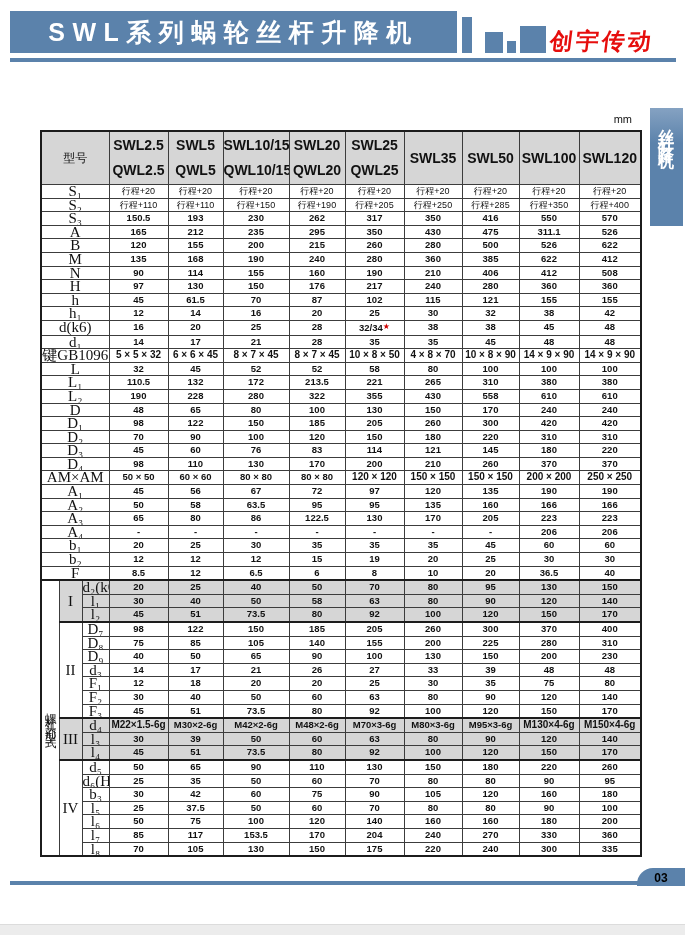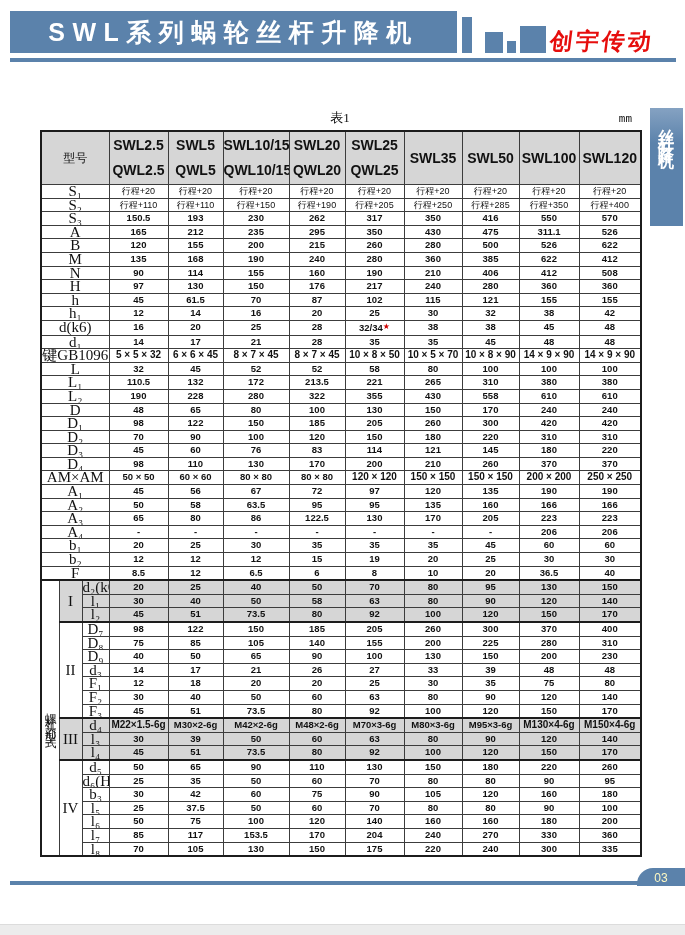--- a/index.html
+++ b/index.html
@@ -21,21 +21,21 @@
 
   
   .side-tab{position:absolute;left:650px;top:108px;width:33px;height:118px;
             background:linear-gradient(180deg,#85a2c2,#5b82ab 30%);color:#fff;
             writing-mode:vertical-rl;text-orientation:upright;font-size:16px;font-weight:bold;
             letter-spacing:6px;line-height:33px;padding-top:8px;box-sizing:border-box;}
 
   
   .tcaption{position:absolute;left:40px;top:109px;width:600px;text-align:center;
             font-family:"Liberation Serif","DejaVu Serif",serif;font-size:13px;}
-  .tunit{position:absolute;left:40px;top:113px;width:592px;text-align:right;font-size:11px;font-family:Liberation Mono, monospace;}
+  .tunit{position:absolute;left:40px;top:113px;width:592px;text-align:right;font-size:11px;}
 
   
   table.spec{position:absolute;left:40px;top:130px;width:600px;border-collapse:collapse;
              table-layout:fixed;border:2px solid #1c1c1c;}
   .spec th,.spec td{border:1px solid #3c3c3c;padding:0;text-align:center;vertical-align:middle;
              overflow:hidden;white-space:nowrap;}
   .spec thead th{background:#d6d6d6;height:52px;font-size:14px;font-weight:bold;}
   .spec th.model-h{font-family:Liberation Serif, serif;font-size:12px;font-weight:normal;}
   .spec thead .mline{line-height:25px;}
   .spec tbody td{height:12.6px;line-height:12.6px;font-size:9.5px;font-weight:bold;}
@@ -50,21 +50,21 @@
   .spec tr.shaded td.side-cell{background:#fff;}
   .spec td.sec-top{border-top:2px solid #1c1c1c;}
   .star{color:#cc0000;font-size:8px;vertical-align:2px;}
 
   
   .footnote{position:absolute;left:56px;top:850px;font-family:"Liberation Serif","DejaVu Serif",serif;
             font-size:10px;font-weight:bold;letter-spacing:1px;}
   .footnote .star-mark{color:#cc0000;margin-right:5px;font-size:10px;}
   .bottom-line{position:absolute;left:10px;top:881px;width:666px;height:4px;background:#5b82ab;}
   .page-tab{position:absolute;left:637px;top:868px;width:48px;height:18px;background:#5b82ab;
-            border-radius:16px 0 0 0;color:#fef9c3;font-size:12px;font-weight:normal;
+            border-radius:16px 0 0 0;color:#000000;font-size:12px;font-weight:bold;
             text-align:center;line-height:20px;}
   .bottom-edge{position:absolute;left:0;top:924px;width:685px;height:11px;background:#ececec;
             border-top:1px solid #dcdcdc;}
 </style>
 </head>
 <body>
 
 <div class="page">
 
   <div class="banner">
@@ -72,21 +72,20 @@
   </div>
   <div class="deco-bar bar1"></div>
   <div class="deco-bar bar2"></div>
   <div class="deco-bar bar3"></div>
   <div class="deco-bar bar4"></div>
   <div class="logo">创宇传动</div>
   <div class="top-line"></div>
 
   <div class="side-tab">丝杆升降机</div>
 
-  <div class="tcaption">表1</div>
   <div class="tunit">mm</div>
 
   <table class="spec">
     <colgroup>
       <col style="width:18px">
         <col style="width:23px">
         <col style="width:27px">
       <col style="width:59px">
         <col style="width:55px">
         <col style="width:66px">
@@ -279,21 +278,21 @@
           <td>48</td>
           <td>48</td>
         </tr>
         <tr>
           <td class="lbl" colspan="3">键GB1096</td>
           <td class="small">5 × 5 × 32</td>
           <td class="small">6 × 6 × 45</td>
           <td class="small">8 × 7 × 45</td>
           <td class="small">8 × 7 × 45</td>
           <td class="small">10 × 8 × 50</td>
-          <td class="small">10 × 5 × 70</td>
+          <td class="small">4 × 8 × 70</td>
           <td class="small">10 × 8 × 90</td>
           <td class="small">14 × 9 × 90</td>
           <td class="small">14 × 9 × 90</td>
         </tr>
         <tr>
           <td class="lbl" colspan="3">L</td>
           <td>32</td>
           <td>45</td>
           <td>52</td>
           <td>52</td>

